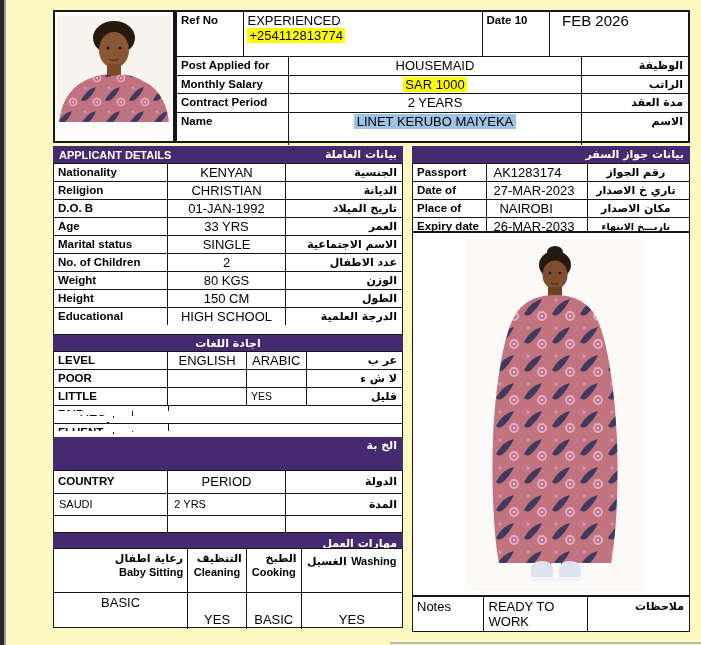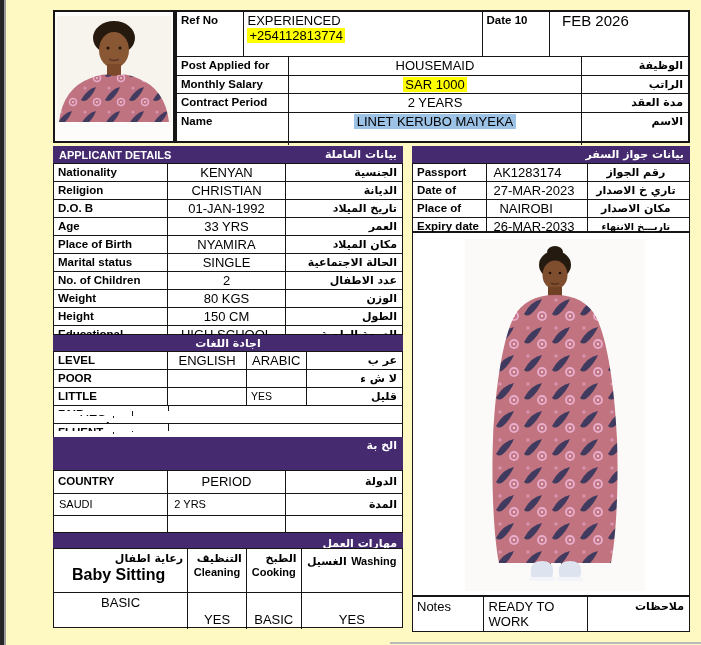--- a/index.html
+++ b/index.html
@@ -118,28 +118,23 @@
       <div class="c lbl" style="width:115px;">D.O. B</div>
       <div class="c val vc" style="width:118px;">01-JAN-1992</div>
       <div class="c ar" style="width:117px;">تاريخ  الميلاد</div>
     </div>
     <div class="row" style="height:17px;">
       <div class="c lbl" style="width:115px;">Age</div>
       <div class="c val vc" style="width:118px;">33 YRS</div>
       <div class="c ar" style="width:117px;">العمر</div>
     </div>
     <div class="row" style="height:17px;">
-      <div class="c lbl" style="width:115px;">Place of Birth</div>
-      <div class="c val vc" style="width:118px;">NYAMIRA</div>
-      <div class="c ar" style="width:117px;">مكان الميلاد</div>
-    </div>
-    <div class="row" style="height:17px;">
       <div class="c lbl" style="width:115px;">Marital status</div>
       <div class="c val vc" style="width:118px;">SINGLE</div>
-      <div class="c ar" style="width:117px;">الحالة الاجتماعية</div>
+      <div class="c ar" style="width:117px;">الاسم الاجتماعية</div>
     </div>
     <div class="row" style="height:17px;">
       <div class="c lbl" style="width:115px;">No. of Children</div>
       <div class="c val vc" style="width:118px;">2</div>
       <div class="c ar" style="width:117px;">عدد الاطفال</div>
     </div>
     <div class="row" style="height:17px;">
       <div class="c lbl" style="width:115px;">Weight</div>
       <div class="c val vc" style="width:118px;">80 KGS</div>
       <div class="c ar" style="width:117px;">الوزن</div>
@@ -216,21 +211,21 @@
   </div>
 
   <div class="abs bar" style="left:53px;top:533px;width:350px;height:21px;justify-content:flex-end;">
     <span class="ar">مهارات العمل</span>
   </div>
 
   <div class="abs tbl" style="left:53px;top:548px;width:350px;height:80px;border-width:1px;">
     <div class="row" style="height:43px;">
       <div class="c" style="width:135px;padding:2px 4px 0 0;">
         <div class="ar" style="padding:0;">رعاية اطفال</div>
-        <div style="font-weight:bold;font-size:16px;text-align:center;">Baby Sitting</div>
+        <div style="font-weight:bold;font-size:11px;text-align:right;">Baby Sitting</div>
       </div>
       <div class="c" style="width:59px;padding:2px 4px 0 4px;">
         <div class="ar" style="padding:0;">التنظيف</div>
         <div style="font-weight:bold;font-size:11px;text-align:center;">Cleaning</div>
       </div>
       <div class="c" style="width:55px;padding:2px 4px 0 4px;">
         <div class="ar" style="padding:0;">الطبخ</div>
         <div style="font-weight:bold;font-size:11px;text-align:center;">Cooking</div>
       </div>
       <div class="c" style="width:101px;padding:2px 4px 0 4px;text-align:center;">

